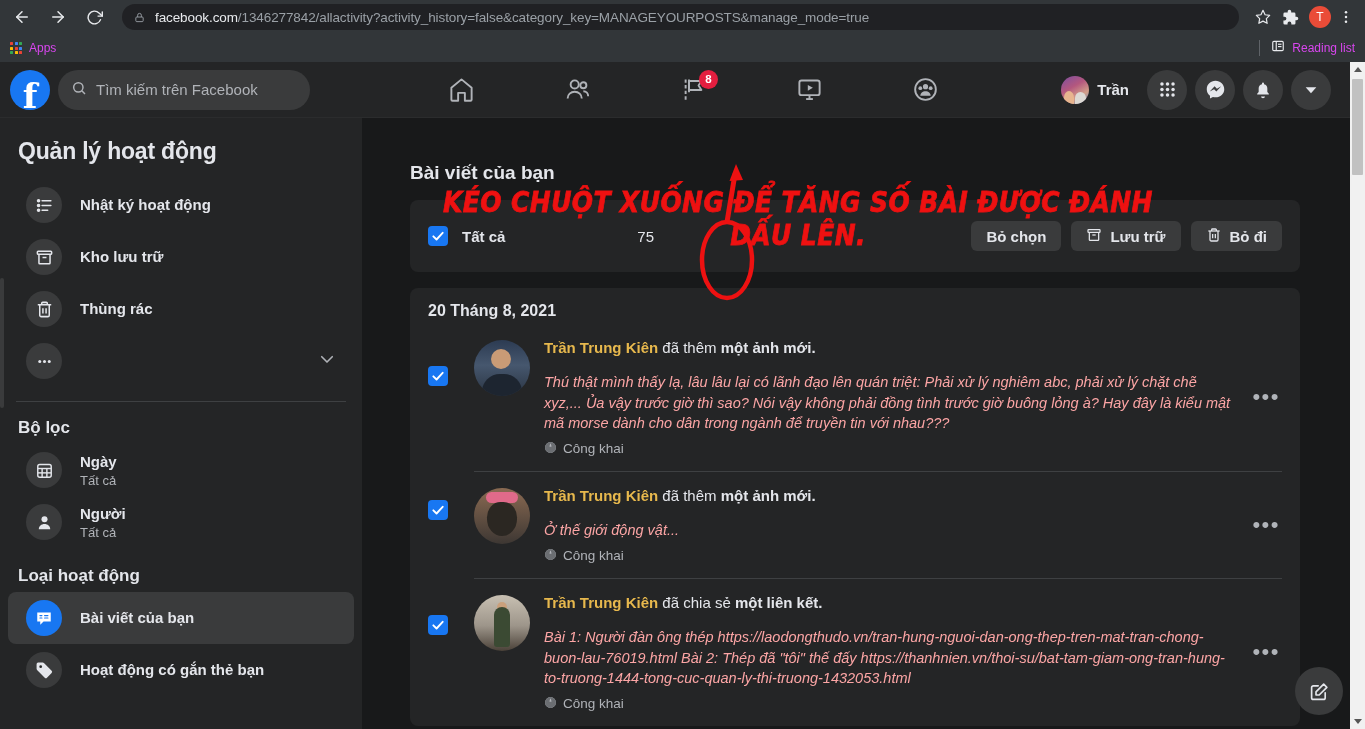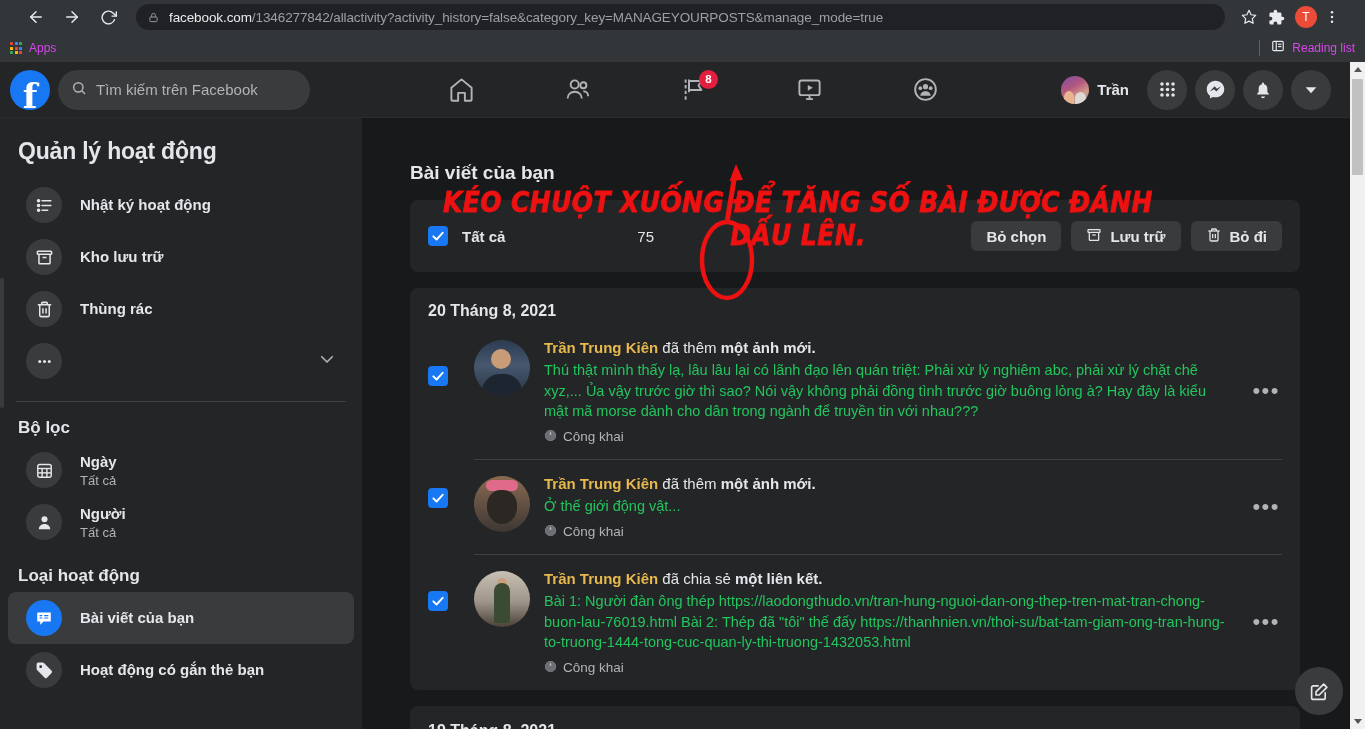--- a/index.html
+++ b/index.html
@@ -5,21 +5,21 @@
   * { box-sizing: border-box; margin: 0; padding: 0; }
   html, body {
     width: 1365px; height: 729px;
     background: #18191a;
     font-family: "Liberation Sans", sans-serif;
     overflow: hidden;
   }
 
   
   .browser { width: 1365px; height: 62px; background: #323639; position: relative; }
-  .nav-row { height: 34px; display: flex; align-items: center; padding: 0 22px; gap: 8px; }
+  .nav-row { height: 34px; display: flex; align-items: center; padding: 0 8px; gap: 8px; }
   .nav-btn {
     width: 28px; height: 28px; display: flex; align-items: center; justify-content: center;
     border-radius: 50%; color: #e8eaed; flex: 0 0 auto;
   }
   .nav-btn svg { display: block; }
   .omnibox {
     flex: 1; height: 26px; background: #202124; border-radius: 13px;
     display: flex; align-items: center; padding: 0 12px; margin-left: 6px; margin-right: 4px;
     overflow: hidden;
   }
@@ -201,22 +201,23 @@
   .th3::before {
     content:""; position:absolute; left:23px; top:7px; width:10px; height:10px;
     border-radius:50%; background:#caa07c;
   }
 
   .post-body { flex: 1; min-width: 0; padding-right: 50px; }
   .post-head { font-size: 15px; color: #e4e6eb; line-height: 1.35; }
   .post-head .nm { color: #e7b84d; font-weight: 600; }
   .post-head .st { font-weight: 600; }
   .post-text {
-    font-size: 14.5px; color: #22c55e; line-height: 1.42; margin-top: 2px;
+    font-size: 14.5px; color: #fca5a5; line-height: 1.42; margin-top: 14px;
     word-break: break-word;
+    font-style: italic;
   }
   .post-priv { display: flex; align-items: center; gap: 6px; margin-top: 7px; color: #b0b3b8; font-size: 13.5px; }
   .post-more {
     position: absolute; right: 20px; top: 50%; transform: translateY(-50%);
     color: #b0b3b8; font-size: 22px; letter-spacing: 1.5px; line-height: 1;
   }
   .post-sep { height: 1px; background: #3e4042; margin: 4px 18px 4px 64px; }
 
   
   .fab {

